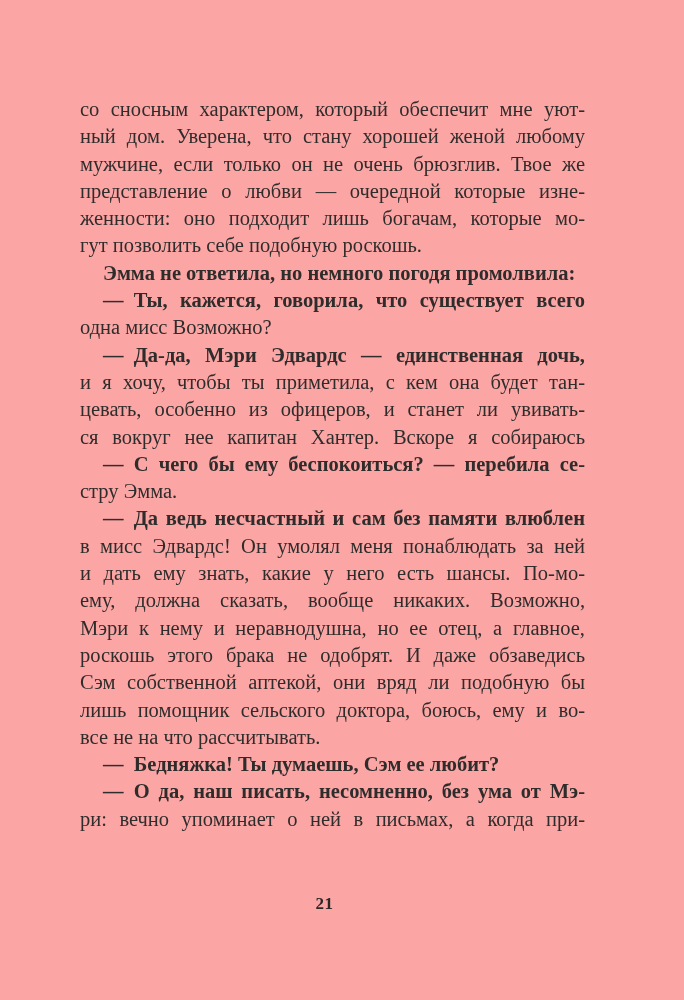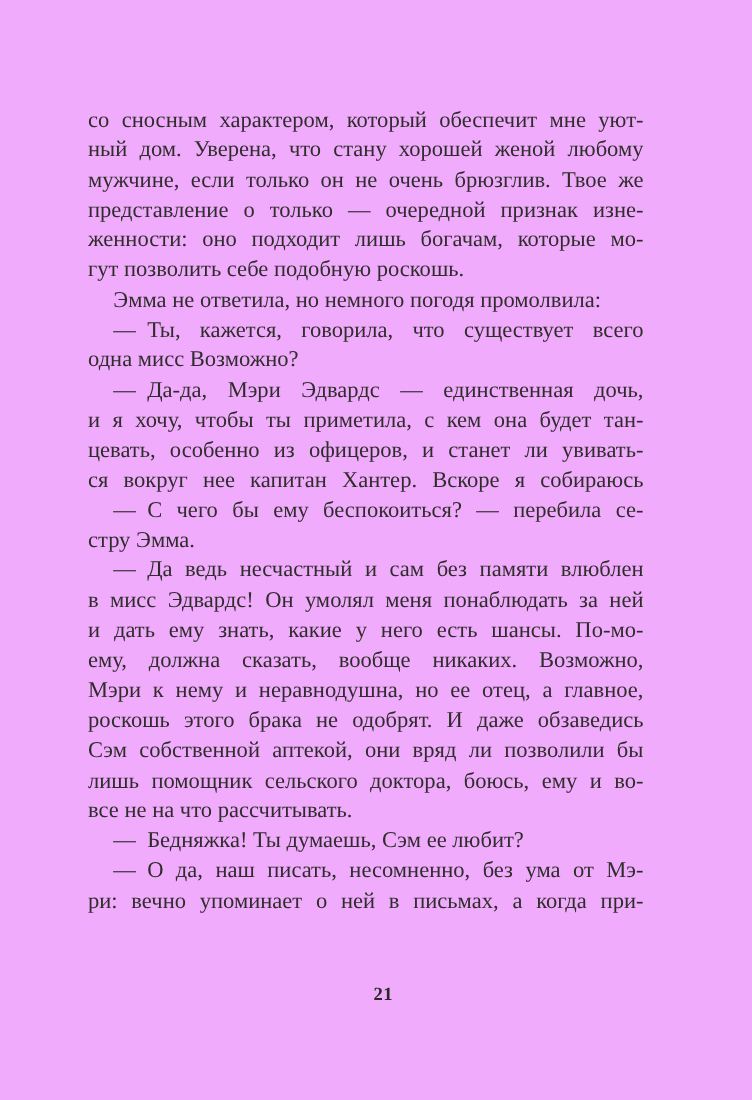--- a/index.html
+++ b/index.html
@@ -9,21 +9,21 @@
     body {
       width: 684px;
       height: 1000px;
       background: #ffffff;
       overflow: hidden;
     }
     .page {
       position: relative;
       width: 684px;
       height: 1000px;
-      background: #f0abfc;
+      background: #fca5a5;
       font-family: "Liberation Serif", "DejaVu Serif", serif;
       color: #2f2d2b;
     }
     .text-column {
       position: absolute;
       left: 80px;
       top: 96px;
       width: 505px;
       font-size: 20.5px;
       line-height: 27.3px;
@@ -41,43 +41,44 @@
       height: 27.3px;
       overflow: hidden;
     }
     .line.last {
       text-align: center;
       text-align-last: left;
       -moz-text-align-last: left;
     }
     .para.indent .line:first-child {
       text-indent: 23px;
+      font-weight: bold;
     }
     .page-number {
       position: absolute;
       top: 894px;
-      left: 96px;
+      left: 72px;
       width: 505px;
       text-align: center;
       font-size: 17px;
       font-weight: bold;
       color: #2b2926;
       letter-spacing: 0.5px;
     }
   </style>
 </head>
 <body>
 
 <div class="page">
   <div class="text-column" id="text-column">
       <div class="para">
         <div class="line">со сносным характером, который обеспечит мне уют-</div>
         <div class="line">ный дом. Уверена, что стану хорошей женой любому</div>
         <div class="line">мужчине, если только он не очень брюзглив. Твое же</div>
-        <div class="line">представление о только — очередной признак изне-</div>
+        <div class="line">представление о любви — очередной которые изне-</div>
         <div class="line">женности: оно подходит лишь богачам, которые мо-</div>
         <div class="line last">гут позволить себе подобную роскошь.</div>
       </div>
       <div class="para indent">
         <div class="line last">Эмма не ответила, но немного погодя промолвила:</div>
       </div>
       <div class="para indent">
         <div class="line">— Ты, кажется, говорила, что существует всего</div>
         <div class="line last">одна мисс Возможно?</div>
       </div>
@@ -91,21 +92,21 @@
         <div class="line">— С чего бы ему беспокоиться? — перебила се-</div>
         <div class="line last">стру Эмма.</div>
       </div>
       <div class="para indent">
         <div class="line">— Да ведь несчастный и сам без памяти влюблен</div>
         <div class="line">в мисс Эдвардс! Он умолял меня понаблюдать за ней</div>
         <div class="line">и дать ему знать, какие у него есть шансы. По-мо-</div>
         <div class="line">ему, должна сказать, вообще никаких. Возможно,</div>
         <div class="line">Мэри к нему и неравнодушна, но ее отец, а главное,</div>
         <div class="line">роскошь этого брака не одобрят. И даже обзаведись</div>
-        <div class="line">Сэм собственной аптекой, они вряд ли позволили бы</div>
+        <div class="line">Сэм собственной аптекой, они вряд ли подобную бы</div>
         <div class="line">лишь помощник сельского доктора, боюсь, ему и во-</div>
         <div class="line last">все не на что рассчитывать.</div>
       </div>
       <div class="para indent">
         <div class="line last">— Бедняжка! Ты думаешь, Сэм ее любит?</div>
       </div>
       <div class="para indent">
         <div class="line">— О да, наш писать, несомненно, без ума от Мэ-</div>
         <div class="line">ри: вечно упоминает о ней в письмах, а когда при-</div>
       </div>

